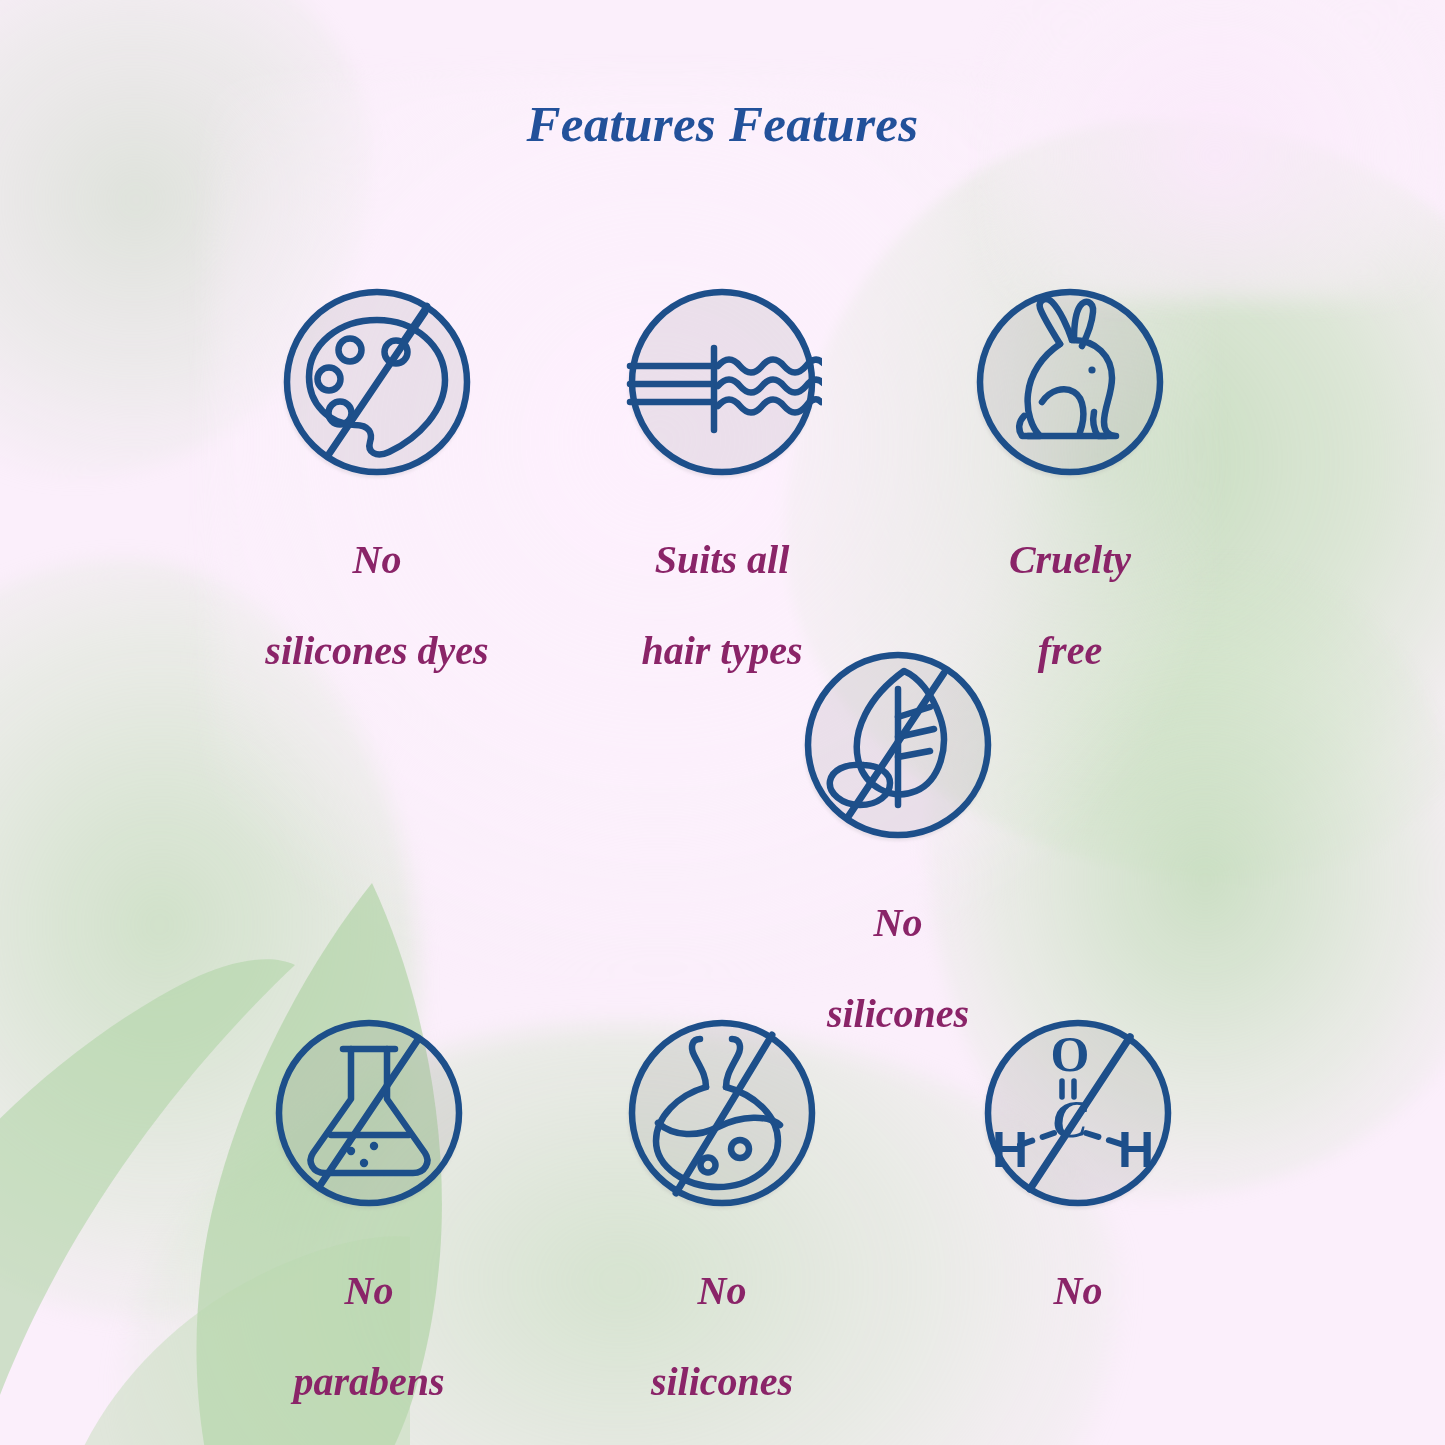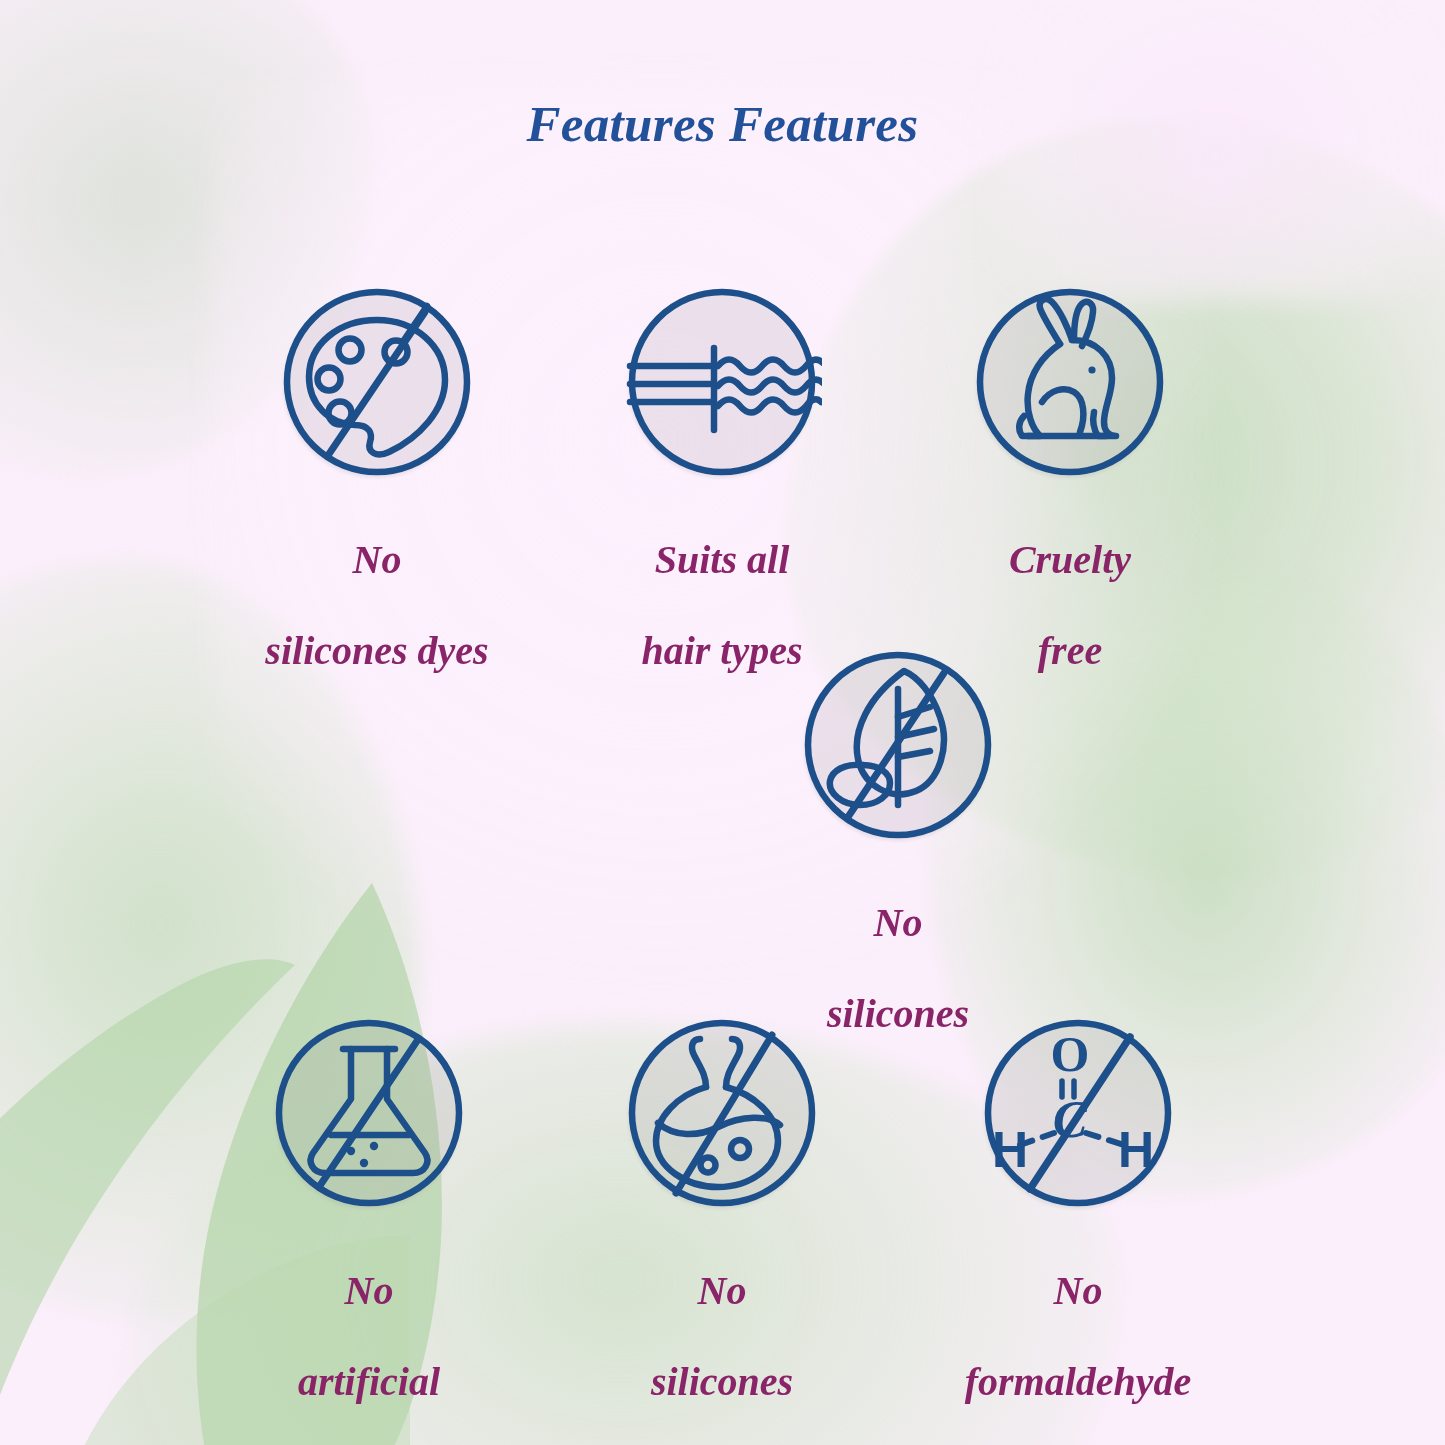--- a/index.html
+++ b/index.html
@@ -224,21 +224,21 @@
           <path d="M62 122 L 140 122"></path>
           <circle cx="82" cy="138" r="4.2" fill="#1d4f8a" stroke="none"></circle>
           <circle cx="105" cy="133" r="4.2" fill="#1d4f8a" stroke="none"></circle>
           <circle cx="95" cy="150" r="4.2" fill="#1d4f8a" stroke="none"></circle>
         </g>
         <path d="M148 28 L 50 174" fill="none" stroke="#1d4f8a" stroke-width="7" stroke-linecap="round"></path>
       </svg>
     </div>
     <div class="flabel">
       <span class="l1">No</span>
-      <span class="l2">artificial</span>
+      <span class="l2">parabens</span>
     </div>
   </div>
 
   <div class="feature" style="left:572px;top:1013px;">
     <div class="badge">
       <div class="shadowdot"></div>
       <svg width="200" height="200" viewBox="0 0 200 200">
         <g fill="none" stroke="#1d4f8a" stroke-width="6.5" stroke-linecap="round" stroke-linejoin="round">
           <circle cx="100" cy="100" r="90"></circle>
           <path d="M78 26 C 70 26, 68 34, 72 42 C 78 54, 84 62, 84 74"></path>
@@ -272,17 +272,16 @@
           <path d="M42 132 L 76 120"></path>
           <path d="M108 120 L 146 132"></path>
         </g>
         <text x="32" y="154" font-family="Liberation Sans, sans-serif" font-size="50" font-weight="bold" fill="#1d4f8a" text-anchor="middle">H</text>
         <text x="158" y="154" font-family="Liberation Sans, sans-serif" font-size="50" font-weight="bold" fill="#1d4f8a" text-anchor="middle">H</text>
         <path d="M152 24 L 52 176" fill="none" stroke="#1d4f8a" stroke-width="7.5" stroke-linecap="round"></path>
       </svg>
     </div>
     <div class="flabel">
       <span class="l1">No</span>
-      <span class="l2">formaldehyde</span>
     </div>
   </div>
 
 </div>
 
 </body></html>

